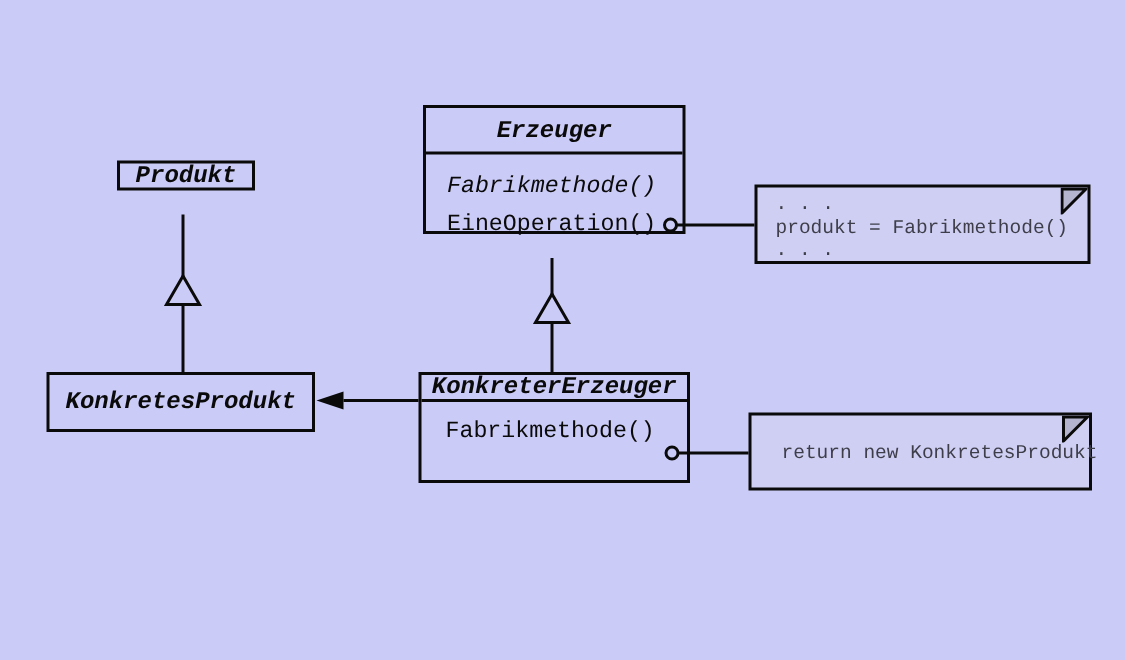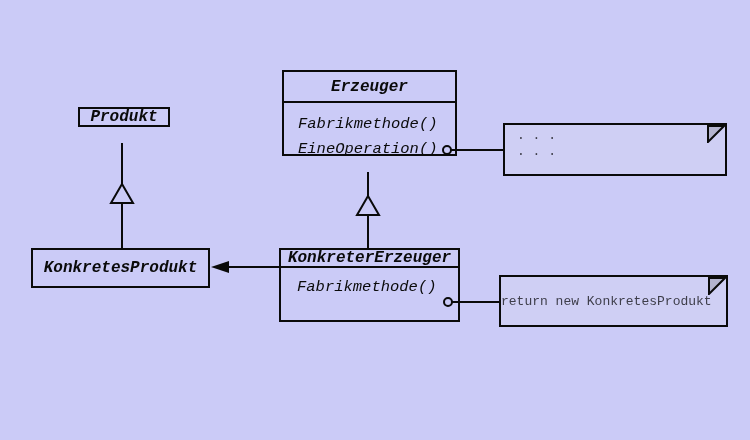--- a/index.html
+++ b/index.html
@@ -31,21 +31,20 @@
     font-style:italic;
     text-align:center;
     font-size:16px;
     letter-spacing:0px;
     display:flex;align-items:center;justify-content:center;
   }
   .uml-class .title.sep{border-bottom:2px solid var(--line);}
   .method{
     font-size:15.5px;
     white-space:pre;
-    font-style:italic;
   }
   .method.abstract{font-style:italic;}
 
   
   .box-produkt{left:78px;top:107px;width:92px;height:20px;}
   .box-produkt .title{height:100%;}
   .box-konkretesprodukt{left:31px;top:248px;width:179px;height:40px;}
   .box-konkretesprodukt .title{height:100%;}
 
   
@@ -63,21 +62,21 @@
   .uml-note{
     position:absolute;
     border:2px solid var(--line);
     background:var(--note-fill);
     color:var(--note-text);
     font-size:13px;
     z-index:2;
   }
   .note-1{left:503px;top:123px;width:224px;height:53px;padding:3px 0 0 12px;}
   .note-1 .note-line{line-height:15.5px;white-space:pre;}
-  .note-2{left:499px;top:275px;width:229px;height:52px;display:flex;align-items:center;padding-left:0;}
+  .note-2{left:499px;top:275px;width:229px;height:52px;display:flex;align-items:center;padding-left:20px;}
   .note-2 .note-line{white-space:pre;}
   .fold{position:absolute;top:0px;right:0px;width:18px;height:18px;}
 
   
   #connectors{position:absolute;left:0;top:0;width:750px;height:440px;z-index:5;pointer-events:none;}
   .conn{stroke:var(--line);stroke-width:2;fill:none;}
   .hollow{fill:var(--bg);stroke:var(--line);stroke-width:2;}
   .solid-head{fill:var(--line);stroke:none;}
   .fold-tri{fill:var(--fold);stroke:var(--line);stroke-width:2;}
 </style>
@@ -104,20 +103,21 @@
 
   <div class="uml-class box-konkretererzeuger">
     <div class="title sep">KonkreterErzeuger</div>
     <div class="methods">
       <div class="method">Fabrikmethode()</div>
     </div>
   </div>
 
   <div class="uml-note note-1">
     <div class="note-line">. . .</div>
+    <div class="note-line">produkt = Fabrikmethode()</div>
     <div class="note-line">. . .</div>
     <svg class="fold" viewBox="0 0 18 18">
       <polygon class="fold-tri" points="1,1 17,1 1,17"></polygon>
     </svg>
   </div>
 
   <div class="uml-note note-2">
     <div class="note-line">return new KonkretesProdukt</div>
     <svg class="fold" viewBox="0 0 18 18">
       <polygon class="fold-tri" points="1,1 17,1 1,17"></polygon>

